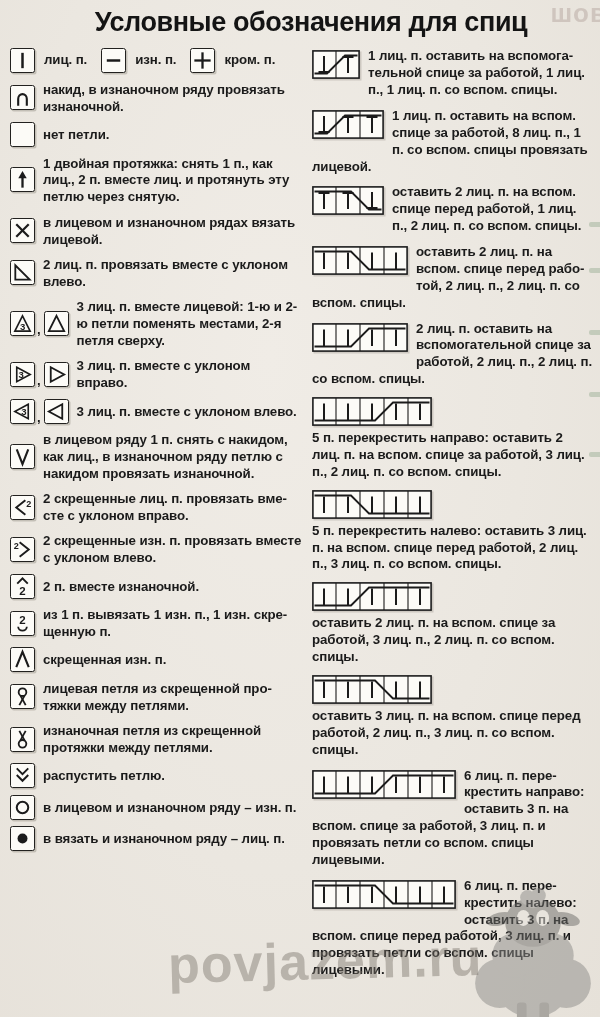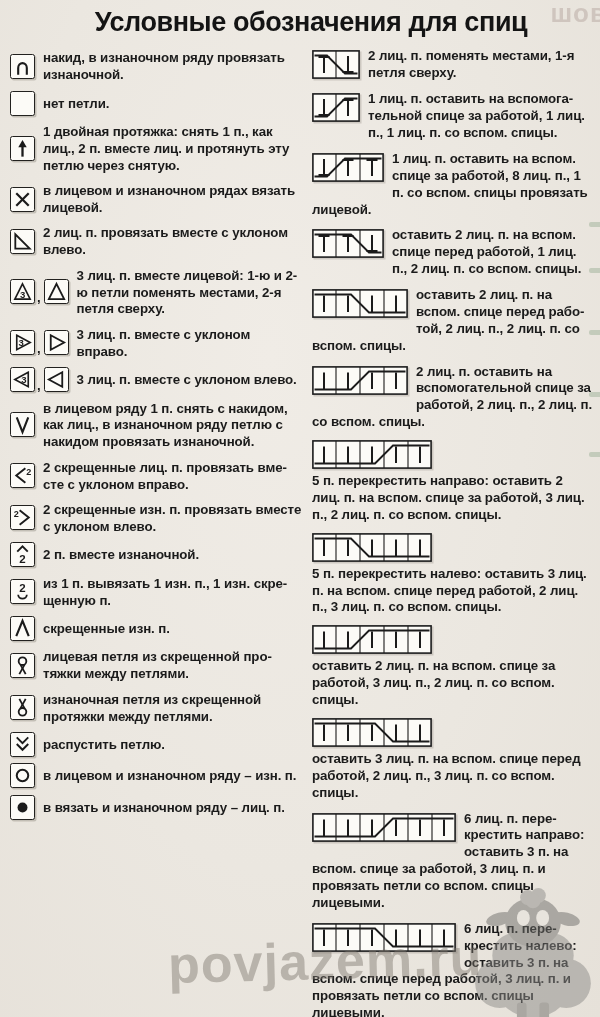--- a/index.html
+++ b/index.html
@@ -66,20 +66,41 @@
 <div class="edge-smudge" style="top:222px"></div>
 <div class="edge-smudge" style="top:268px"></div>
 <div class="edge-smudge" style="top:330px"></div>
 <div class="edge-smudge" style="top:392px"></div>
 <div class="edge-smudge" style="top:452px"></div>
 
 <h1 class="page-title">Условные обозначения для спиц</h1>
 
 <div class="columns">
   <div class="col-left">
+      <div class="entry multi">
+        <span class="icon-box">
+          <svg viewBox="0 0 24 24" xmlns="http://www.w3.org/2000/svg">
+            <line x1="12" y1="4" x2="12" y2="20" stroke="#1b1b1b" fill="none" stroke-width="2.6"></line>
+          </svg>
+        </span>
+        <span class="pair-label">лиц. п.</span>
+        <span class="icon-box">
+          <svg viewBox="0 0 24 24" xmlns="http://www.w3.org/2000/svg">
+            <line x1="5" y1="12" x2="19" y2="12" stroke="#1b1b1b" fill="none" stroke-width="2.6"></line>
+          </svg>
+        </span>
+        <span class="pair-label">изн. п.</span>
+        <span class="icon-box">
+          <svg viewBox="0 0 24 24" xmlns="http://www.w3.org/2000/svg">
+            <line x1="12" y1="3.5" x2="12" y2="20.5" stroke="#1b1b1b" fill="none" stroke-width="2.4"></line>
+            <line x1="3.5" y1="12" x2="20.5" y2="12" stroke="#1b1b1b" fill="none" stroke-width="2.4"></line>
+          </svg>
+        </span>
+        <span class="pair-label">кром. п.</span>
+      </div>
       <div class="entry flex">
         <span class="syms">
           <span class="icon-box">
             <svg viewBox="0 0 24 24" xmlns="http://www.w3.org/2000/svg">
               <path d="M7.5 20.5 V13.5 A4.5 5 0 0 1 16.5 13.5 V20.5" stroke="#1b1b1b" fill="none" stroke-width="2.2"></path>
             </svg>
           </span>
         </span>
         <div class="entry-text">накид, в изнаночном ряду провя­зать изнаночной.</div>
       </div>
@@ -229,21 +250,21 @@
         <div class="entry-text">из 1 п. вывязать 1 изн. п., 1 изн. скре­щенную п.</div>
       </div>
       <div class="entry flex">
         <span class="syms">
           <span class="icon-box">
             <svg viewBox="0 0 24 24" xmlns="http://www.w3.org/2000/svg">
               <path d="M5.5 20 L12 4 L18.5 20" stroke="#1b1b1b" fill="none" stroke-width="2.2"></path>
             </svg>
           </span>
         </span>
-        <div class="entry-text">скрещенные изн. п.</div>
+        <div class="entry-text">скрещенная изн. п.</div>
       </div>
       <div class="entry flex">
         <span class="syms">
           <span class="icon-box">
             <svg viewBox="0 0 24 24" xmlns="http://www.w3.org/2000/svg">
               <circle cx="12" cy="7.5" r="4" stroke="#1b1b1b" fill="none" stroke-width="1.9"></circle>
               <line x1="9.7" y1="10.8" x2="15.3" y2="21" stroke="#1b1b1b" fill="none" stroke-width="1.9"></line>
               <line x1="14.3" y1="10.8" x2="8.7" y2="21" stroke="#1b1b1b" fill="none" stroke-width="1.9"></line>
             </svg>
           </span>
@@ -288,34 +309,20 @@
           <span class="icon-box">
             <svg viewBox="0 0 24 24" xmlns="http://www.w3.org/2000/svg">
               <circle cx="12" cy="12" r="5.2" fill="#1b1b1b"></circle>
             </svg>
           </span>
         </span>
         <div class="entry-text">в вязать и изнаночном ряду – лиц. п.</div>
       </div>
     </div>
   <div class="col-right">
-      <div class="entry cfloat">
-        <span class="cable-box" style="width: 48px;">
-          <svg viewBox="0 0 48 29" width="48" height="29" xmlns="http://www.w3.org/2000/svg">
-            <rect x="0.9" y="0.9" width="46.2" height="27.2" stroke="#1b1b1b" fill="none" stroke-width="1.6"></rect>
-            <line x1="24" y1="1" x2="24" y2="28" stroke="#1b1b1b" fill="none" stroke-width="1.1"></line>
-            <line x1="12" y1="7" x2="12" y2="23" stroke="#1b1b1b" fill="none" stroke-width="2"></line>
-            <line x1="6.5" y1="7" x2="17.5" y2="7" stroke="#1b1b1b" fill="none" stroke-width="2"></line>
-            <line x1="36" y1="6" x2="36" y2="22" stroke="#1b1b1b" fill="none" stroke-width="2"></line>
-            <line x1="30.5" y1="22" x2="41.5" y2="22" stroke="#1b1b1b" fill="none" stroke-width="2"></line>
-            <polyline points="2.5,5.5 15,5.5 33,23.5 45.5,23.5" stroke="#1b1b1b" fill="none" stroke-width="1.9"></polyline>
-          </svg>
-        </span>
-        <div class="entry-text-flow">2 лиц. п. поменять местами, 1-я петля сверху.</div>
-      </div>
       <div class="entry cfloat">
         <span class="cable-box" style="width: 48px;">
           <svg viewBox="0 0 48 29" width="48" height="29" xmlns="http://www.w3.org/2000/svg">
             <rect x="0.9" y="0.9" width="46.2" height="27.2" stroke="#1b1b1b" fill="none" stroke-width="1.6"></rect>
             <line x1="24" y1="1" x2="24" y2="28" stroke="#1b1b1b" fill="none" stroke-width="1.1"></line>
             <line x1="12" y1="6" x2="12" y2="22" stroke="#1b1b1b" fill="none" stroke-width="2"></line>
             <line x1="6.5" y1="22" x2="17.5" y2="22" stroke="#1b1b1b" fill="none" stroke-width="2"></line>
             <line x1="36" y1="7" x2="36" y2="23" stroke="#1b1b1b" fill="none" stroke-width="2"></line>
             <line x1="30.5" y1="7" x2="41.5" y2="7" stroke="#1b1b1b" fill="none" stroke-width="2"></line>
             <polyline points="2.5,23.5 15,23.5 33,5.5 45.5,5.5" stroke="#1b1b1b" fill="none" stroke-width="1.9"></polyline>

